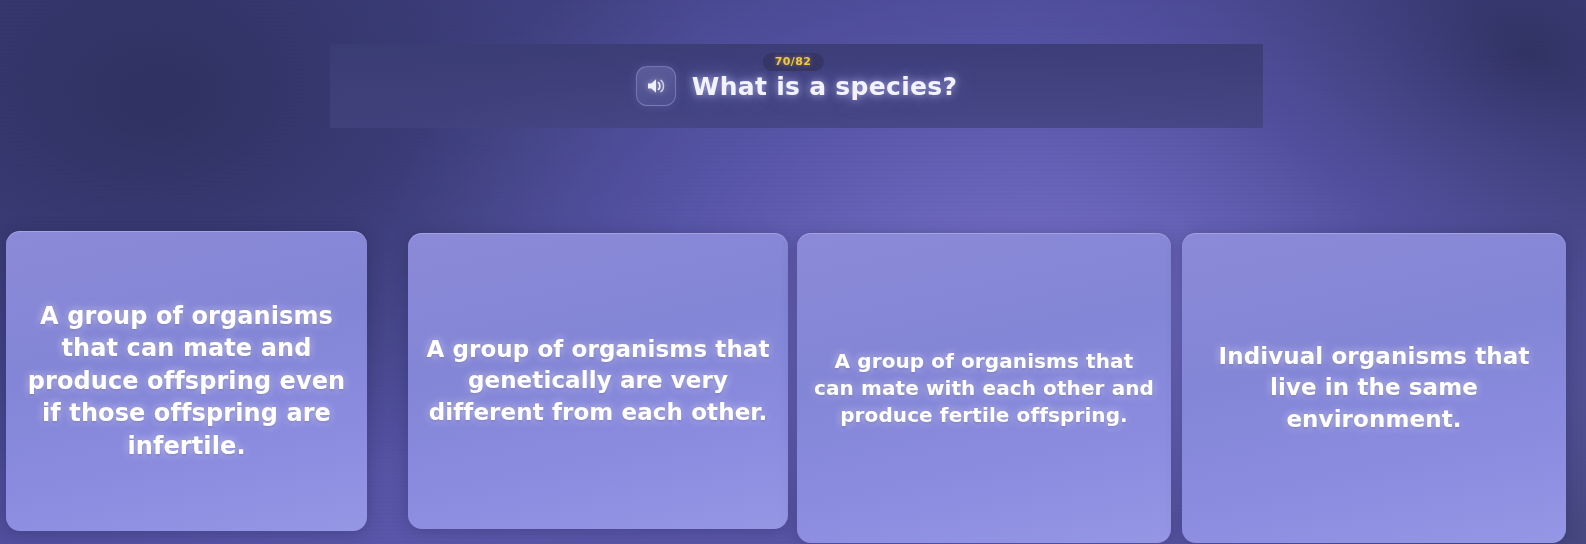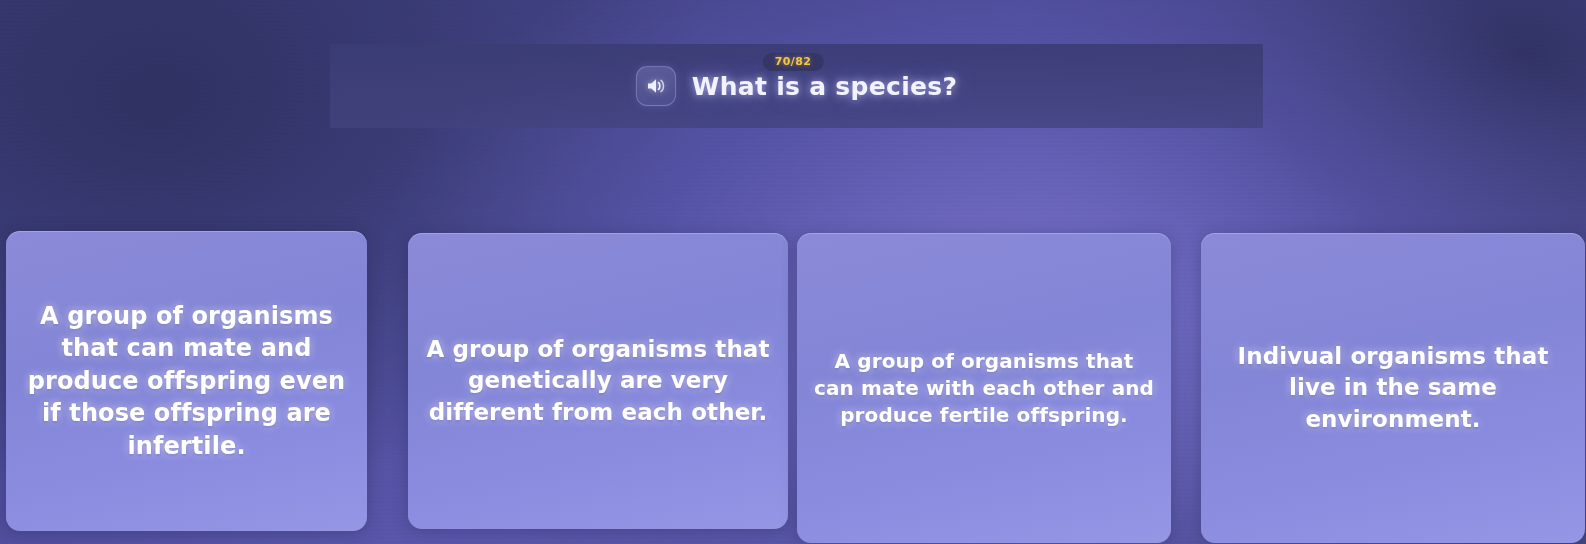--- a/index.html
+++ b/index.html
@@ -114,21 +114,21 @@
     font-weight:bold;
     line-height:1.35;
     text-align:center;
     letter-spacing:.1px;
     text-shadow:0 0 8px rgba(255,255,255,0.55), 0 1px 3px rgba(60,60,130,0.45);
   }
 
   #card-0 { left:6px;    top:231px; width:361px; height:300px; }
   #card-1 { left:408px;  top:233px; width:380px; height:296px;justify-content:center; }
   #card-2 { left:797px;  top:233px; width:374px; height:310px; }
-  #card-3 { left:1182px; top:233px; width:384px; height:310px;margin-left:19px; }
+  #card-3 { left:1182px; top:233px; width:384px; height:310px; }
 
   #card-0 .answer-text { font-size:24px; }
   #card-2 .answer-text { font-size:20px; }
 </style>
 </head>
 <body>
 
 <div id="bg"></div>
 
 <div id="counter-badge">70/82</div>

